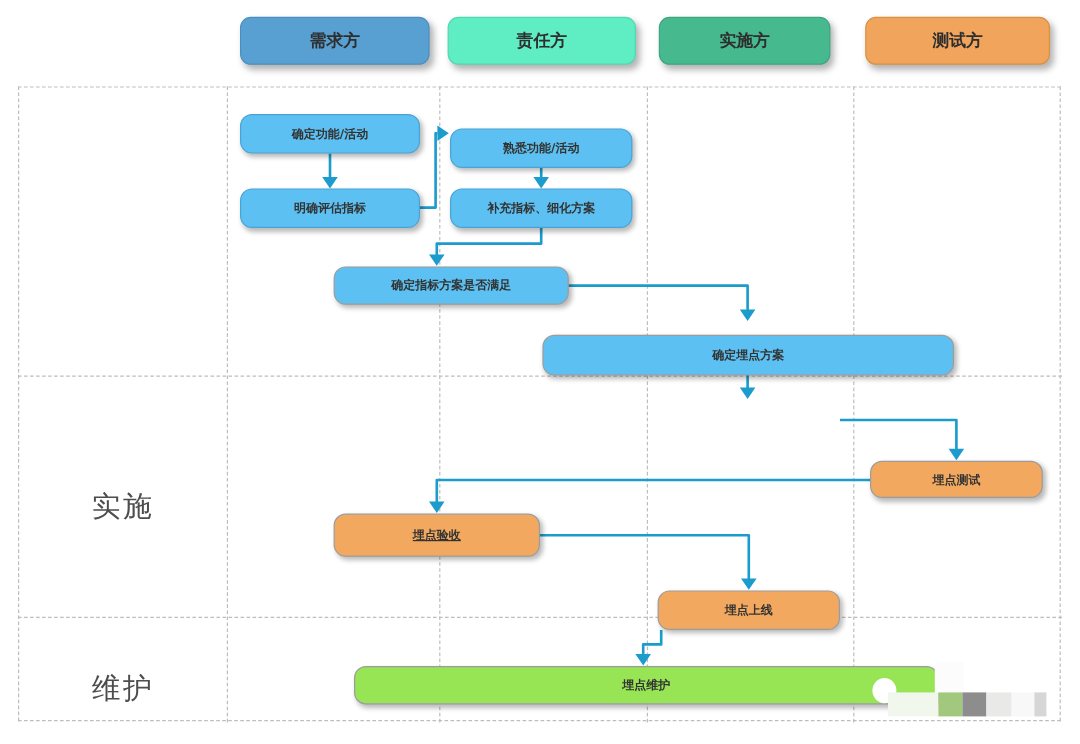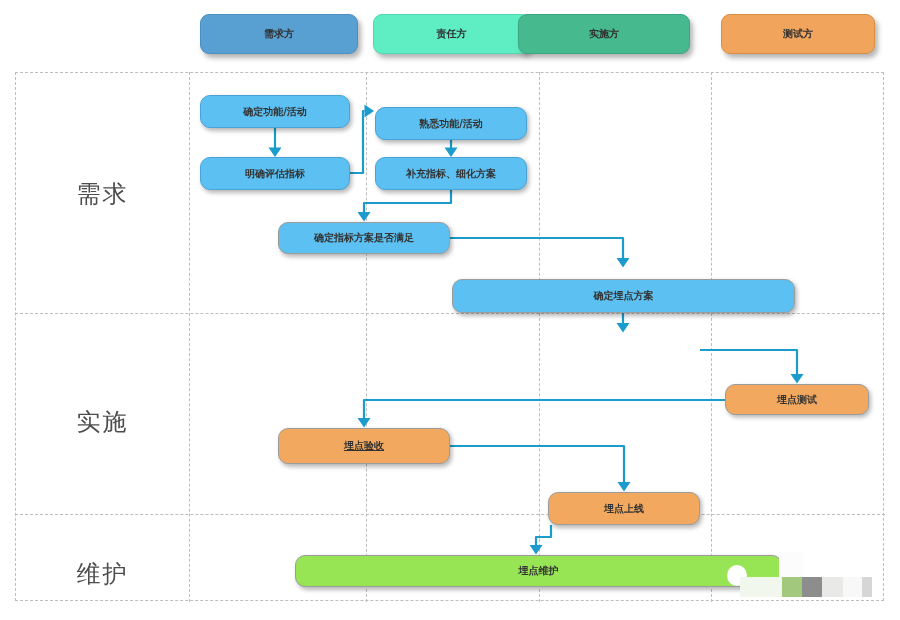--- a/index.html
+++ b/index.html
@@ -7,25 +7,25 @@
   .stage{position:relative;width:900px;height:620px;background:#ffffff;}
 
   
   .grid-outer{position:absolute;left:15px;top:72px;width:869px;height:529px;
     border:1px dashed var(--grid-line);box-sizing:border-box;}
   .vline{position:absolute;top:72px;height:530px;width:0;border-left:1px dashed var(--grid-line);}
   .hline{position:absolute;left:15px;width:870px;height:0;border-top:1px dashed var(--grid-line);}
 
   
   .hdr{position:absolute;top:14px;height:40px;border-radius:9px;display:flex;align-items:center;
-    justify-content:center;font-size:10px;font-weight:bold;color:#2e2e2e;
+    justify-content:center;font-size:14px;font-weight:bold;color:#2e2e2e;
     box-shadow:3px 4px 5px rgba(90,90,90,.45);box-sizing:border-box;}
   .hdr.c1{left:200px;width:158px;background:var(--header-blue);border:1px solid #4a8fc0;}
   .hdr.c2{left:373px;width:157px;background:var(--header-mint);border:1px solid #52d8b0;}
-  .hdr.c3{left:518px;width:172px;background:var(--header-green);border:1px solid #3da680;}
+  .hdr.c3{left:549px;width:143px;background:var(--header-green);border:1px solid #3da680;}
   .hdr.c4{left:721px;width:154px;background:var(--header-orange);border:1px solid #d9913f;}
 
   
   .lane-label{position:absolute;left:25px;width:155px;text-align:center;font-size:24px;
     color:var(--lane-text);font-weight:500;letter-spacing:2px;}
 
   
   .node{position:absolute;border-radius:10px;display:flex;align-items:center;justify-content:center;
     font-size:10px;font-weight:bold;color:var(--node-text);box-sizing:border-box;
     box-shadow:2px 2.5px 4px rgba(0,0,0,.28);white-space:nowrap;}
@@ -61,21 +61,20 @@
   <div class="hdr c4">测试方</div>
 
   <div class="grid-outer"></div>
   <div class="vline" style="left:189px;"></div>
   <div class="vline" style="left:366px;"></div>
   <div class="vline" style="left:539px;"></div>
   <div class="vline" style="left:711px;"></div>
   <div class="hline" style="top:313px;"></div>
   <div class="hline" style="top:514px;"></div>
 
-  <div class="lane-label" style="top:178px;">需求</div>
   <div class="lane-label" style="top:406px;">实施</div>
   <div class="lane-label" style="top:558px;">维护</div>
 
   <svg class="conns" width="900" height="620" viewBox="0 0 900 620">
     <g>
       <path class="conn" d="M275,128 V148"></path>
       <path class="ah" d="M268.5,147.5 L281.5,147.5 L275,157 Z"></path>
     </g>
     <g>
       <path class="conn" d="M451,128 V148"></path>
@@ -112,21 +111,21 @@
     <g>
       <path class="conn" d="M551,525 V537 H536 V545.5"></path>
       <path class="ah" d="M529.5,545 L542.5,545 L536,554.5 Z"></path>
     </g>
   </svg>
 
   <div class="node blue" style="left:200px;top:95px;width:150px;height:33px;">确定功能/活动</div>
   <div class="node blue" style="left:375px;top:107px;width:152px;height:33px;">熟悉功能/活动</div>
   <div class="node blue" style="left:200px;top:157px;width:150px;height:33px;">明确评估指标</div>
   <div class="node blue" style="left:375px;top:157px;width:152px;height:33px;">补充指标、细化方案</div>
-  <div class="node blue grayb" style="left:278px;top:222px;width:172px;height:32px;">确定指标方案是否满足</div>
+  <div class="node blue grayb" style="left:278px;top:222px;width:196px;height:32px;">确定指标方案是否满足</div>
   <div class="node blue grayb" style="left:452px;top:268px;width:343px;height:34px;margin-top:11px;">确定埋点方案</div>
 
   <div class="node orange" style="left:725px;top:384px;width:144px;height:31px;">埋点测试</div>
   <div class="node orange" style="left:278px;top:428px;width:172px;height:36px;text-decoration:underline;">埋点验收</div>
   <div class="node orange" style="left:548px;top:492px;width:152px;height:33px;">埋点上线</div>
 
   <div class="node green" style="left:295px;top:555px;width:487px;height:32px;">埋点维护</div>
 
   <div class="artifact">
     <div class="art-crescent"></div>

